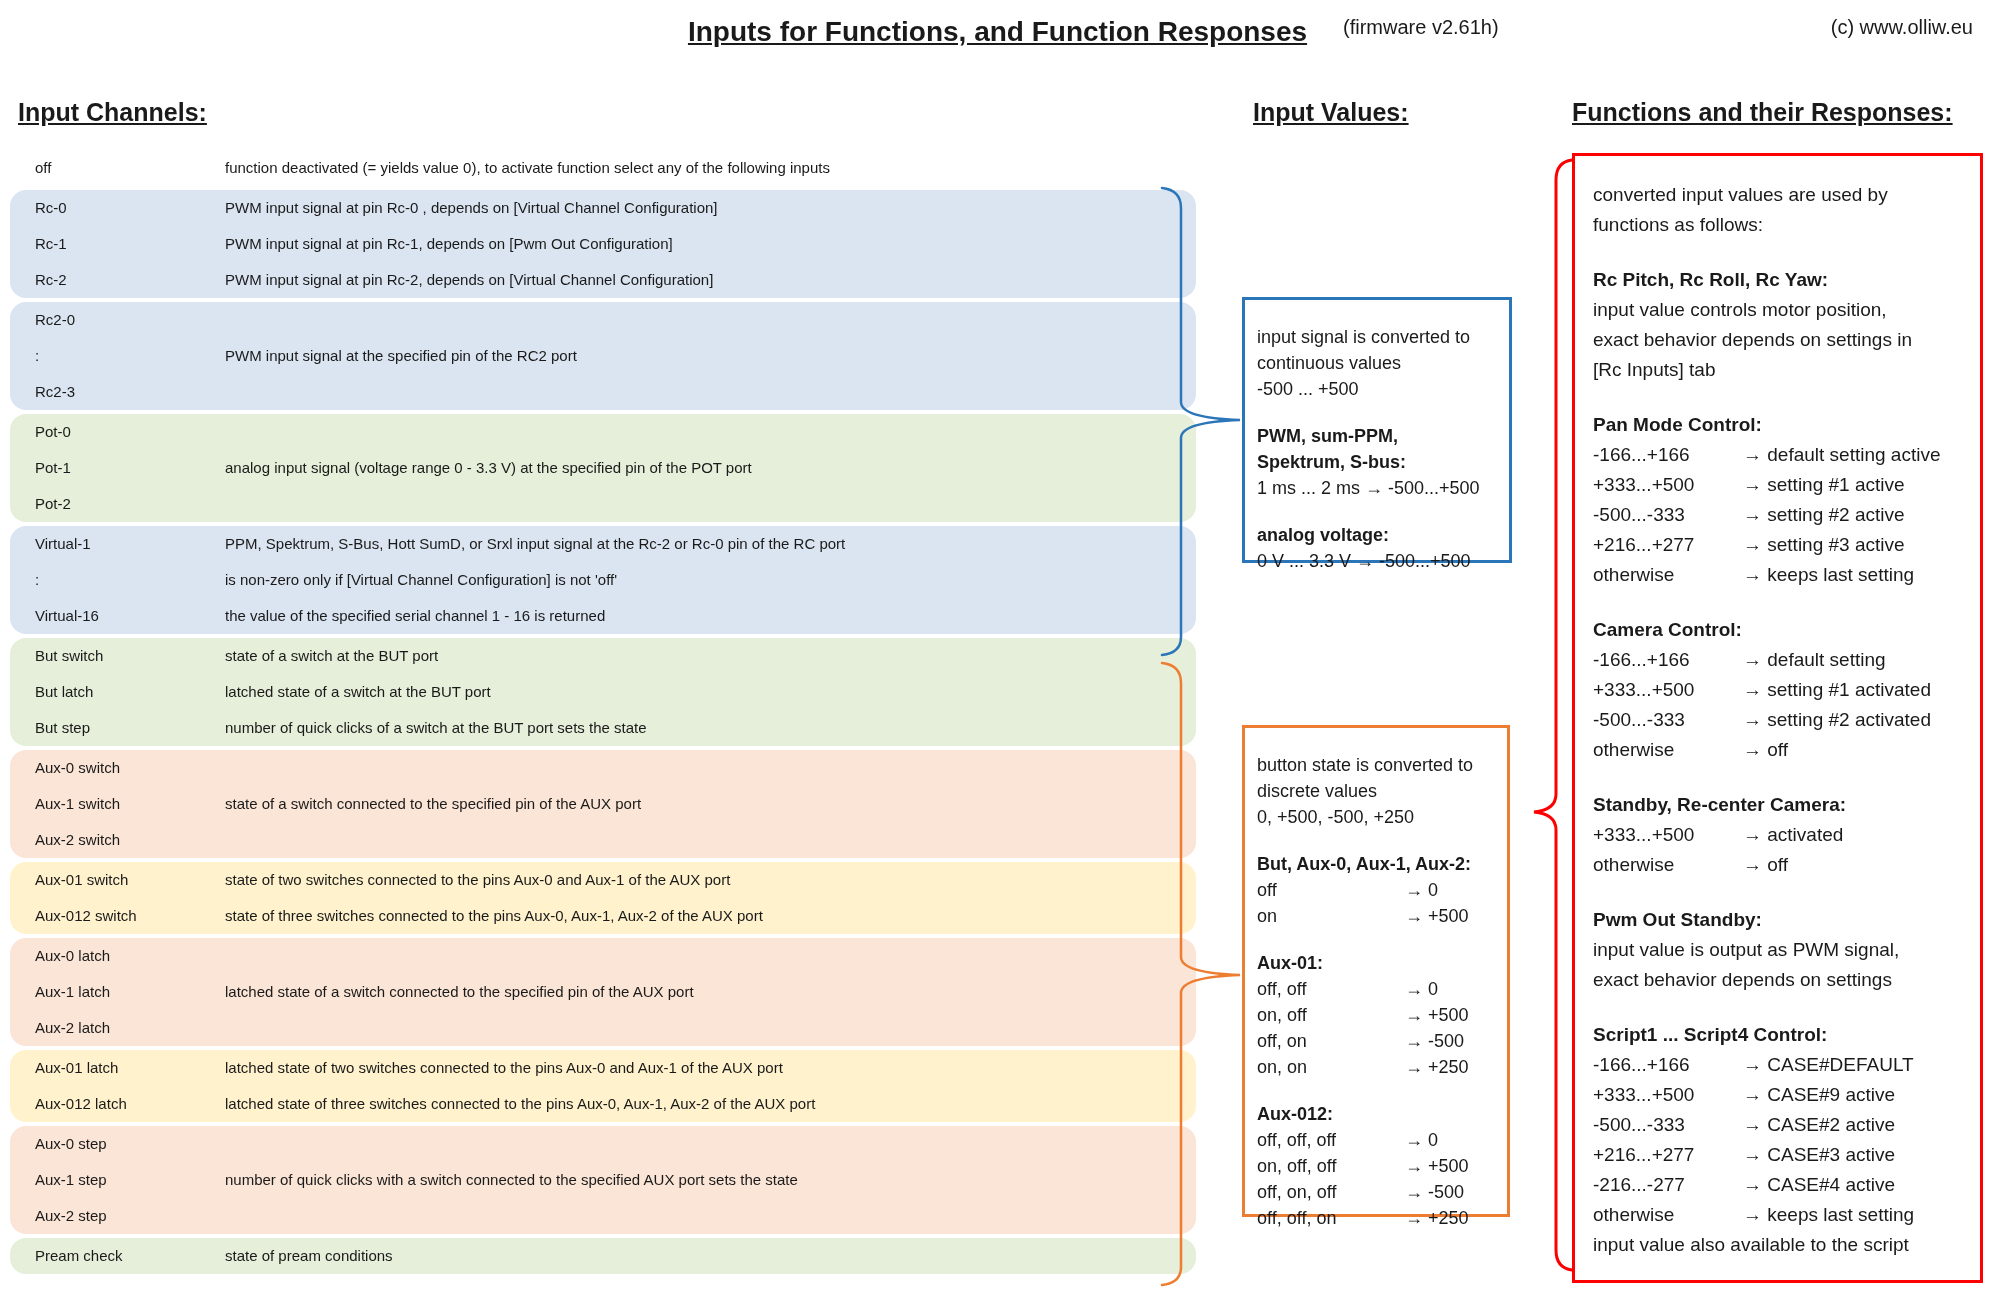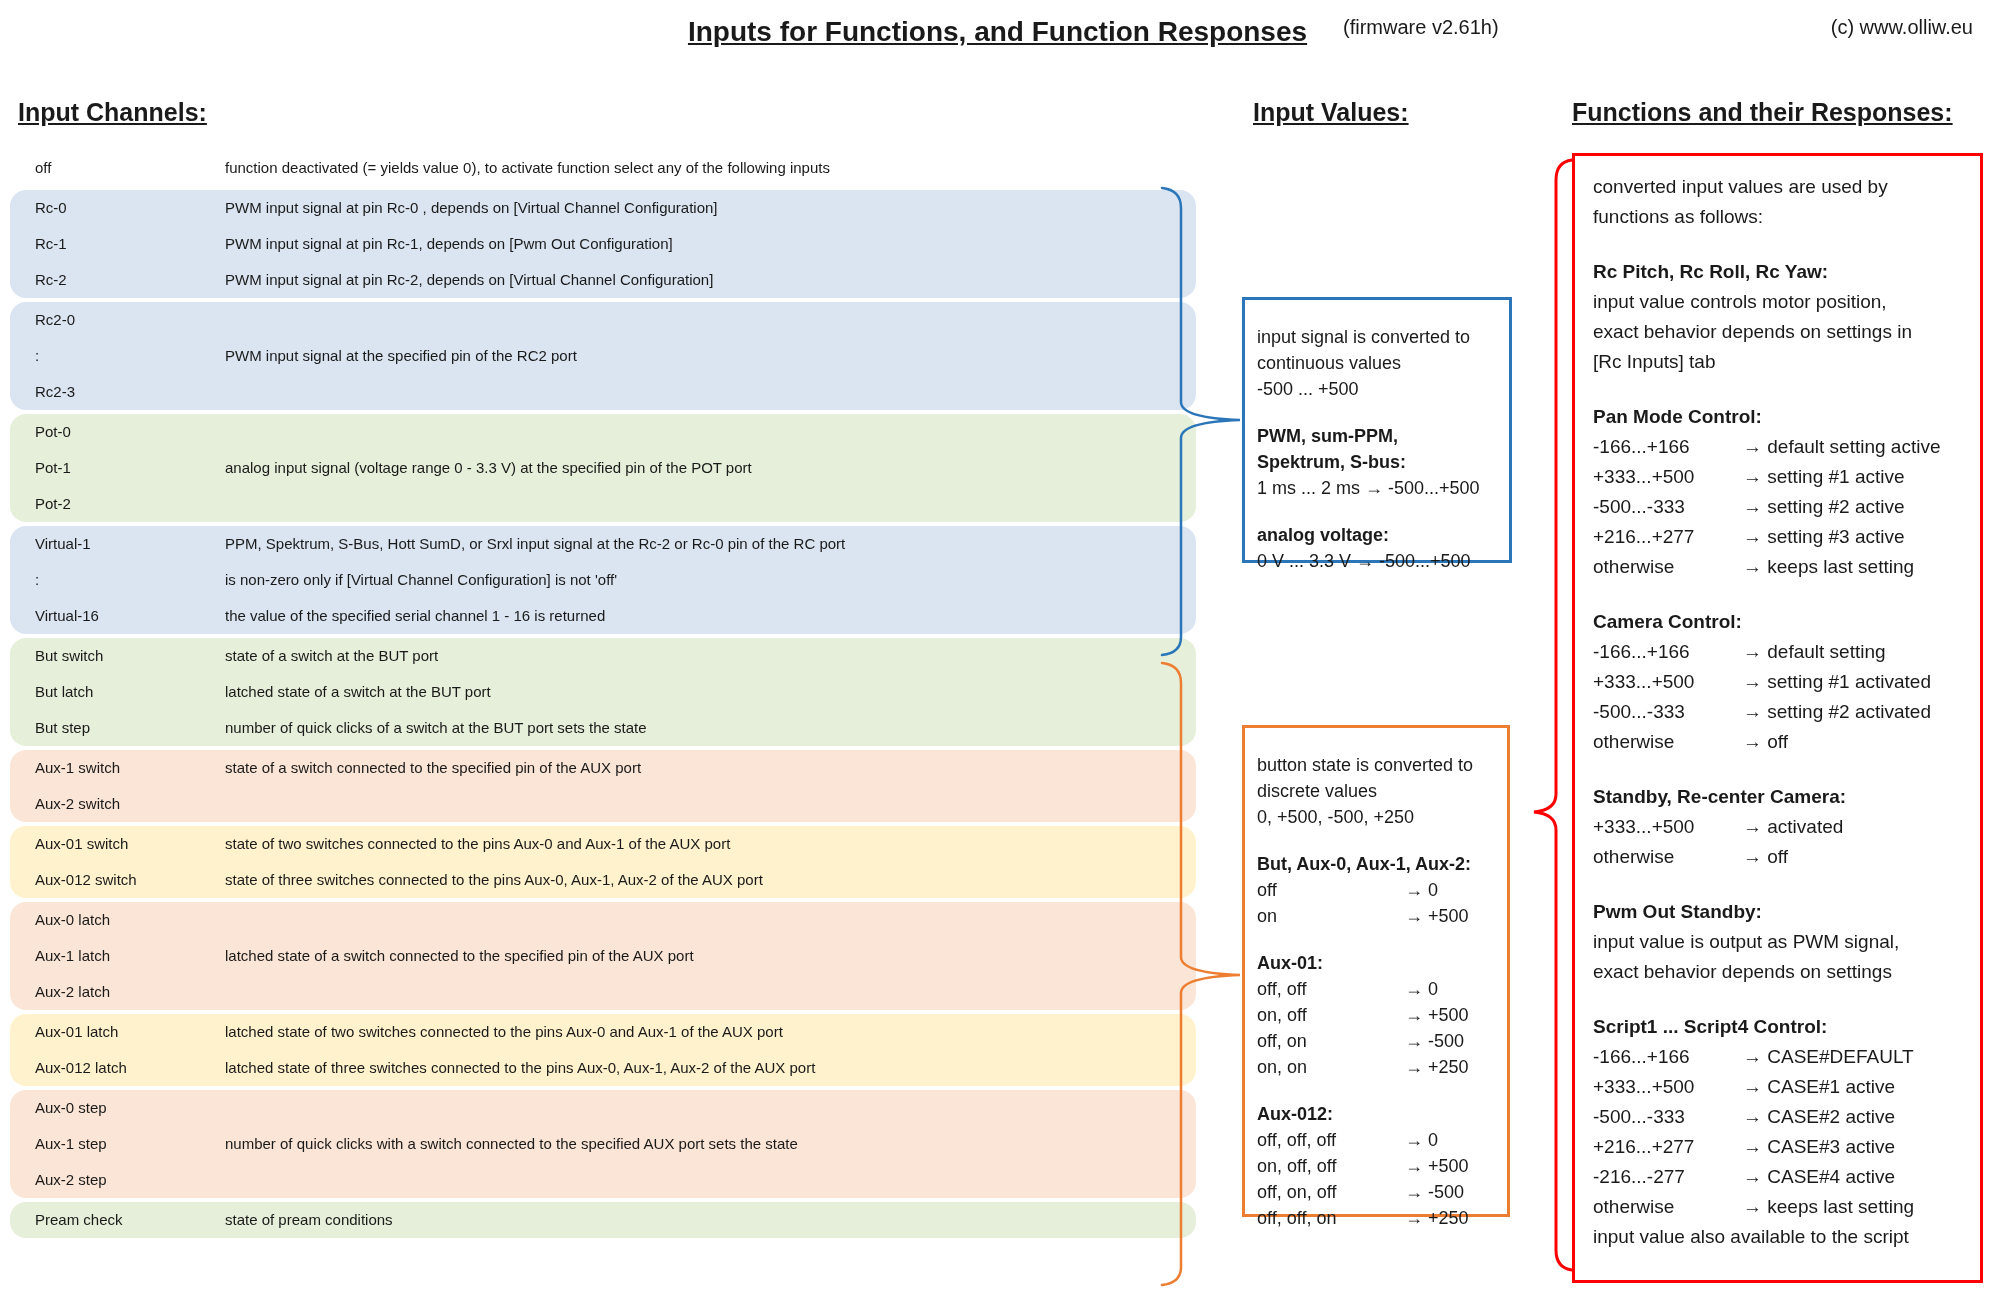--- a/index.html
+++ b/index.html
@@ -23,21 +23,21 @@
   .c-blue{background:var(--blue-bg);} .c-green{background:var(--green-bg);}
   .c-peach{background:var(--peach-bg);} .c-yellow{background:var(--yellow-bg);}
   .crow{height:36px;line-height:36px;white-space:nowrap;font-size:15px;}
   .clabel{display:inline-block;width:190px;padding-left:25px;vertical-align:top;}
   .cdesc{display:inline-block;vertical-align:top;}
 
   
   .vbox{position:absolute;box-sizing:border-box;background:#fff;padding:24px 12px;}
   #continuous-box{left:1242px;top:297px;width:270px;height:266px;border:3px solid var(--brace-blue);}
   #discrete-box{left:1242px;top:725px;width:268px;height:492px;border:3px solid var(--brace-orange);}
-  #functions-box{left:1572px;top:153px;width:411px;height:1130px;border:3px solid var(--brace-red);padding:16px 18px;}
+  #functions-box{left:1572px;top:153px;width:411px;height:1130px;border:3px solid var(--brace-red);padding:24px 18px;}
   .box-sm .tline,.box-sm .pline{height:26px;line-height:26px;font-size:18px;white-space:nowrap;}
   .box-sm .blankline{height:21px;}
   .box-lg .tline,.box-lg .pline{height:30px;line-height:30px;font-size:19px;white-space:nowrap;}
   .box-lg .blankline{height:25px;}
   .bold{font-weight:bold;}
   .pline .pl{display:inline-block;vertical-align:top;}
   .box-sm .pl{width:148px;} .box-lg .pl{width:150px;}
   .pline .pr{display:inline-block;vertical-align:top;}
 
   #braces{position:absolute;left:0;top:0;pointer-events:none;}
@@ -83,20 +83,21 @@
         <div class="crow"><span class="clabel">Virtual-1</span><span class="cdesc">PPM, Spektrum, S-Bus, Hott SumD, or Srxl input signal at the Rc-2 or Rc-0 pin of the RC port</span></div>
         <div class="crow"><span class="clabel">:</span><span class="cdesc">is non-zero only if [Virtual Channel Configuration] is not 'off'</span></div>
         <div class="crow"><span class="clabel">Virtual-16</span><span class="cdesc">the value of the specified serial channel 1 - 16 is returned</span></div>
       </div>
       <div class="group c-green">
         <div class="crow"><span class="clabel">But switch</span><span class="cdesc">state of a switch at the BUT port</span></div>
         <div class="crow"><span class="clabel">But latch</span><span class="cdesc">latched state of a switch at the BUT port</span></div>
         <div class="crow"><span class="clabel">But step</span><span class="cdesc">number of quick clicks of a switch at the BUT port sets the state</span></div>
       </div>
       <div class="group c-peach">
+        <div class="crow"><span class="clabel">Aux-0 switch</span><span class="cdesc"></span></div>
         <div class="crow"><span class="clabel">Aux-1 switch</span><span class="cdesc">state of a switch connected to the specified pin of the AUX port</span></div>
         <div class="crow"><span class="clabel">Aux-2 switch</span><span class="cdesc"></span></div>
       </div>
       <div class="group c-yellow">
         <div class="crow"><span class="clabel">Aux-01 switch</span><span class="cdesc">state of two switches connected to the pins Aux-0 and Aux-1 of the AUX port</span></div>
         <div class="crow"><span class="clabel">Aux-012 switch</span><span class="cdesc">state of three switches connected to the pins Aux-0, Aux-1, Aux-2 of the AUX port</span></div>
       </div>
       <div class="group c-peach">
         <div class="crow"><span class="clabel">Aux-0 latch</span><span class="cdesc"></span></div>
         <div class="crow"><span class="clabel">Aux-1 latch</span><span class="cdesc">latched state of a switch connected to the specified pin of the AUX port</span></div>
@@ -174,21 +175,21 @@
       <div class="tline bold">Standby, Re-center Camera:</div>
       <div class="pline"><span class="pl">+333...+500</span><span class="pr">→ activated</span></div>
       <div class="pline"><span class="pl">otherwise</span><span class="pr">→ off</span></div>
       <div class="blankline"></div>
       <div class="tline bold">Pwm Out Standby:</div>
       <div class="tline">input value is output as PWM signal,</div>
       <div class="tline">exact behavior depends on settings</div>
       <div class="blankline"></div>
       <div class="tline bold">Script1 ... Script4 Control:</div>
       <div class="pline"><span class="pl">-166...+166</span><span class="pr">→ CASE#DEFAULT</span></div>
-      <div class="pline"><span class="pl">+333...+500</span><span class="pr">→ CASE#1 active</span></div>
+      <div class="pline"><span class="pl">+333...+500</span><span class="pr">→ CASE#9 active</span></div>
       <div class="pline"><span class="pl">-500...-333</span><span class="pr">→ CASE#2 active</span></div>
       <div class="pline"><span class="pl">+216...+277</span><span class="pr">→ CASE#3 active</span></div>
       <div class="pline"><span class="pl">-216...-277</span><span class="pr">→ CASE#4 active</span></div>
       <div class="pline"><span class="pl">otherwise</span><span class="pr">→ keeps last setting</span></div>
       <div class="tline">input value also available to the script</div>
     </div>
 
   <svg id="braces" width="1995" height="1291" viewBox="0 0 1995 1291">
     <path class="brace-blue" d="M 1162 188 Q 1181 190 1181 208 L 1181 402 Q 1181 418 1240 420 Q 1181 422 1181 438 L 1181 637 Q 1181 653 1162 655"></path>
     <path class="brace-orange" d="M 1162 663 Q 1181 665 1181 683 L 1181 957 Q 1181 973 1240 975 Q 1181 977 1181 993 L 1181 1267 Q 1181 1283 1162 1285"></path>

